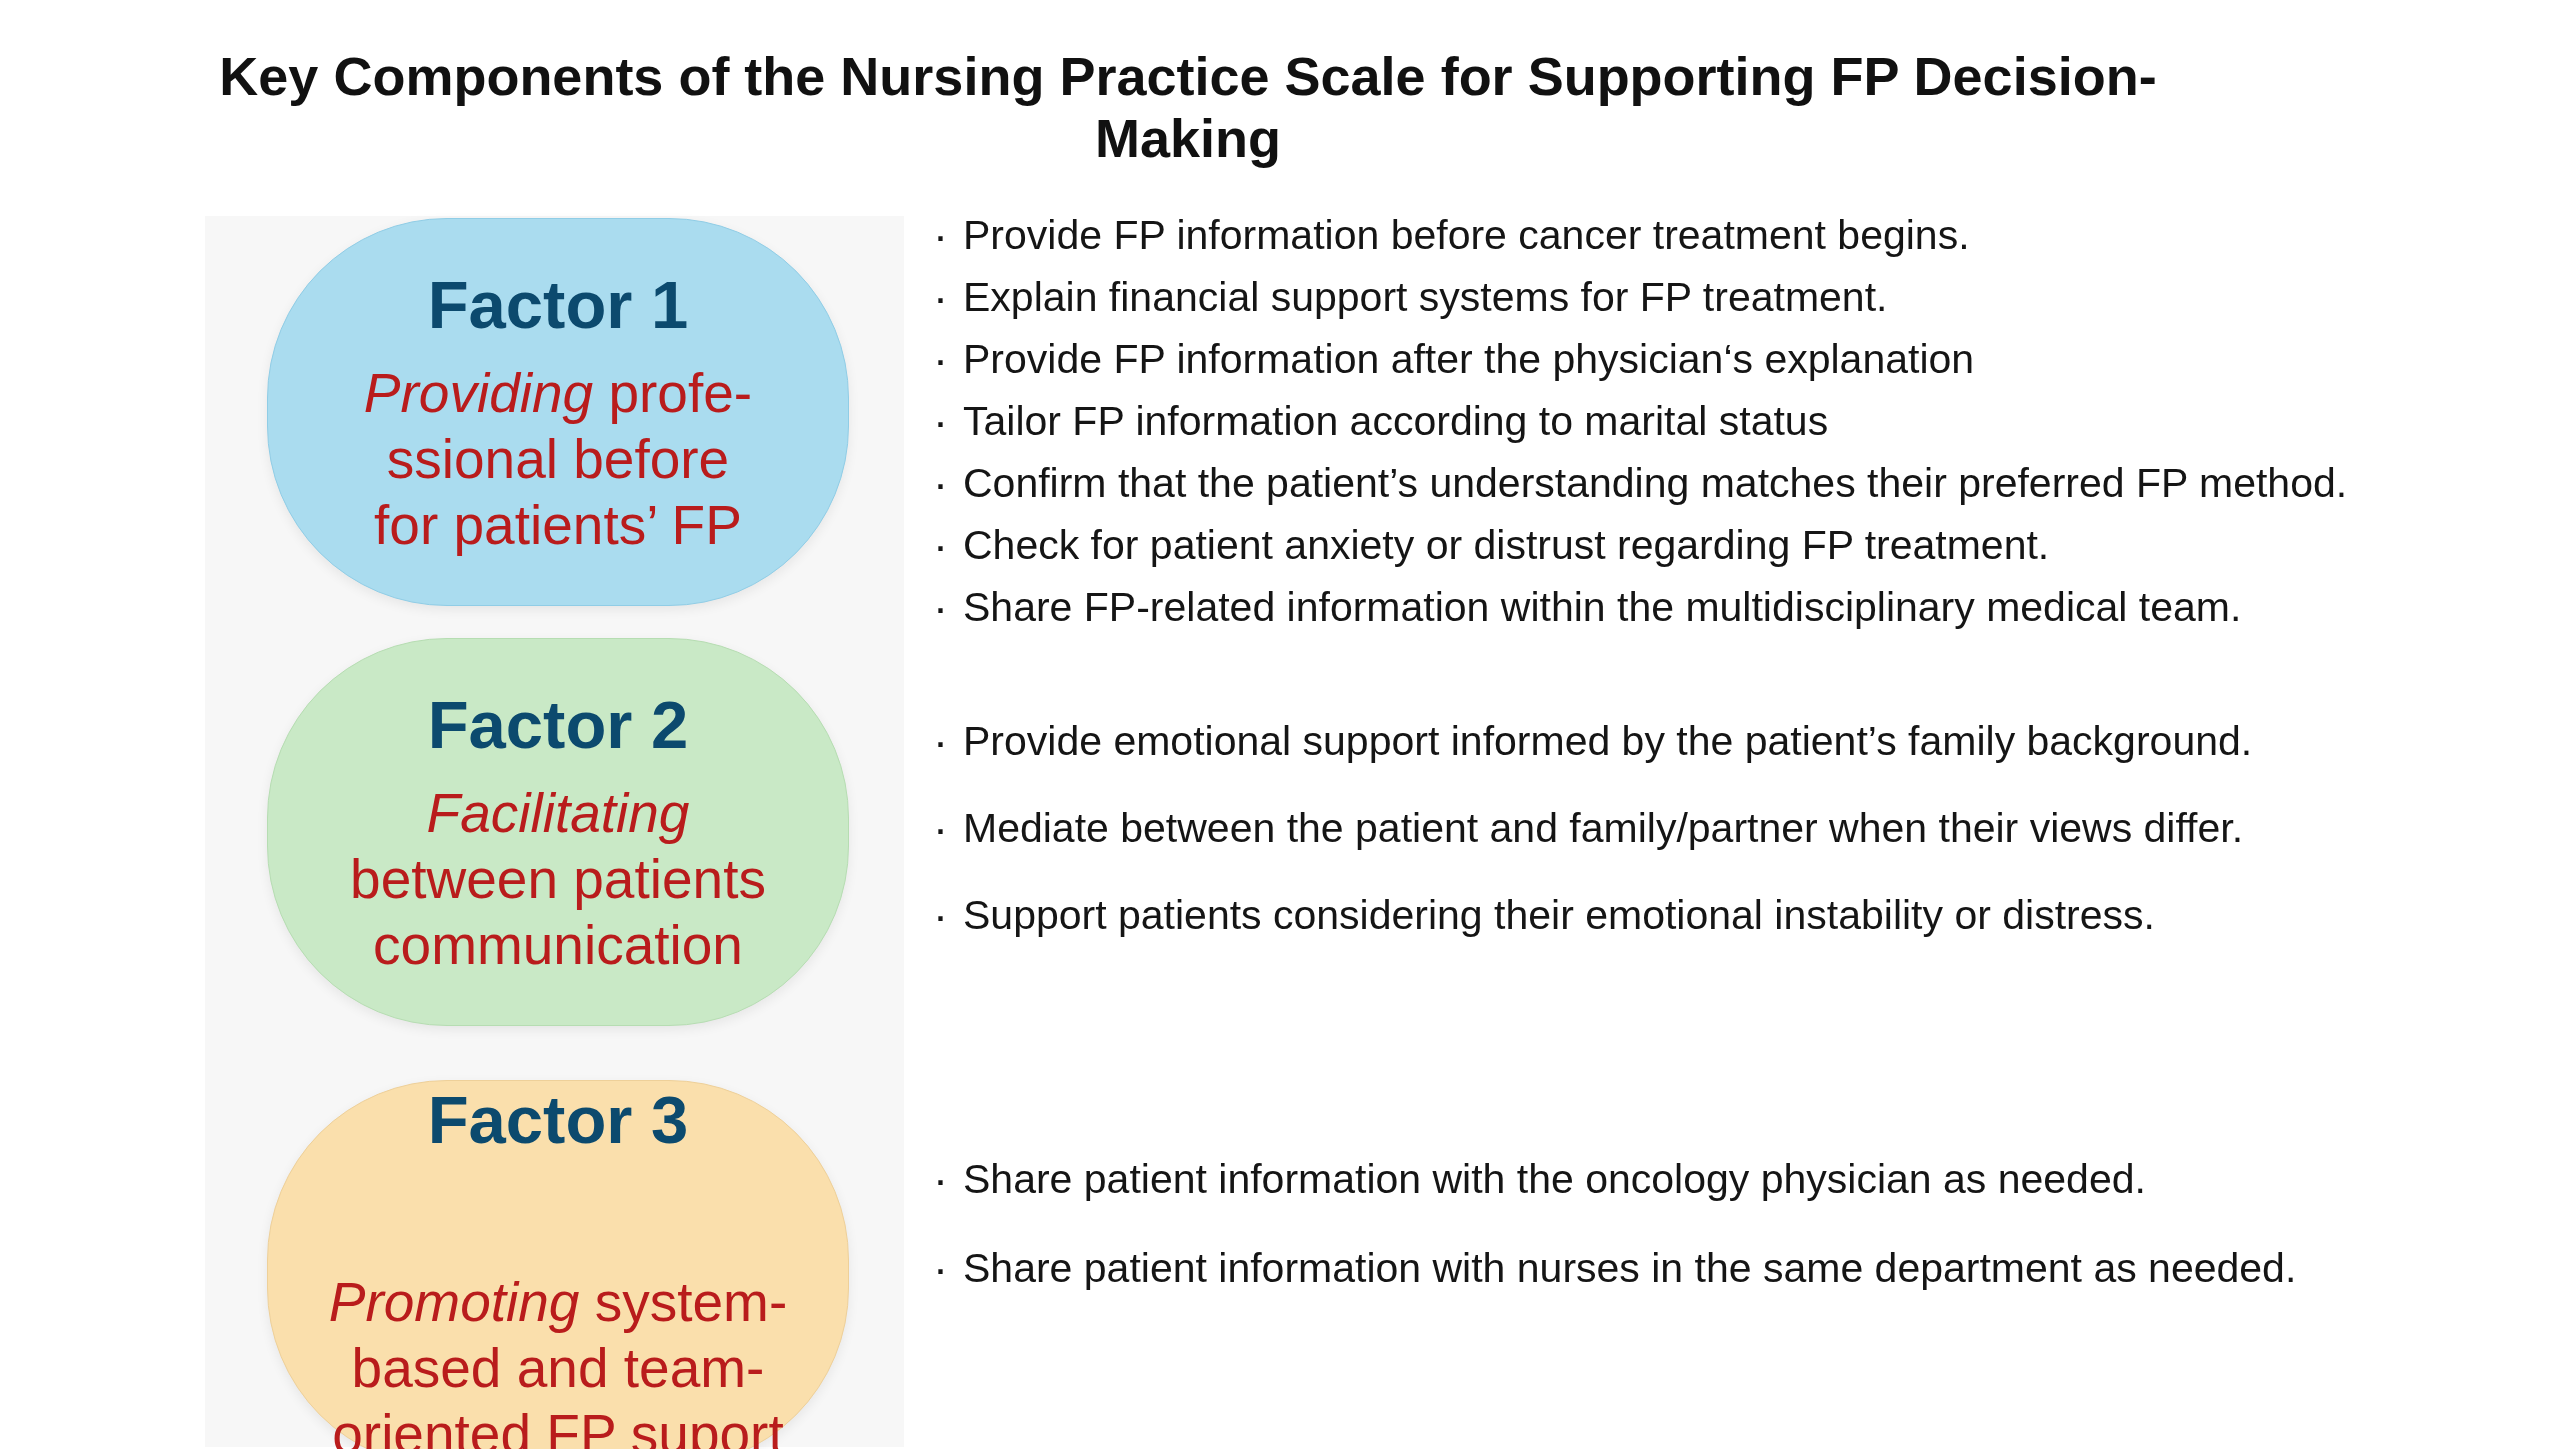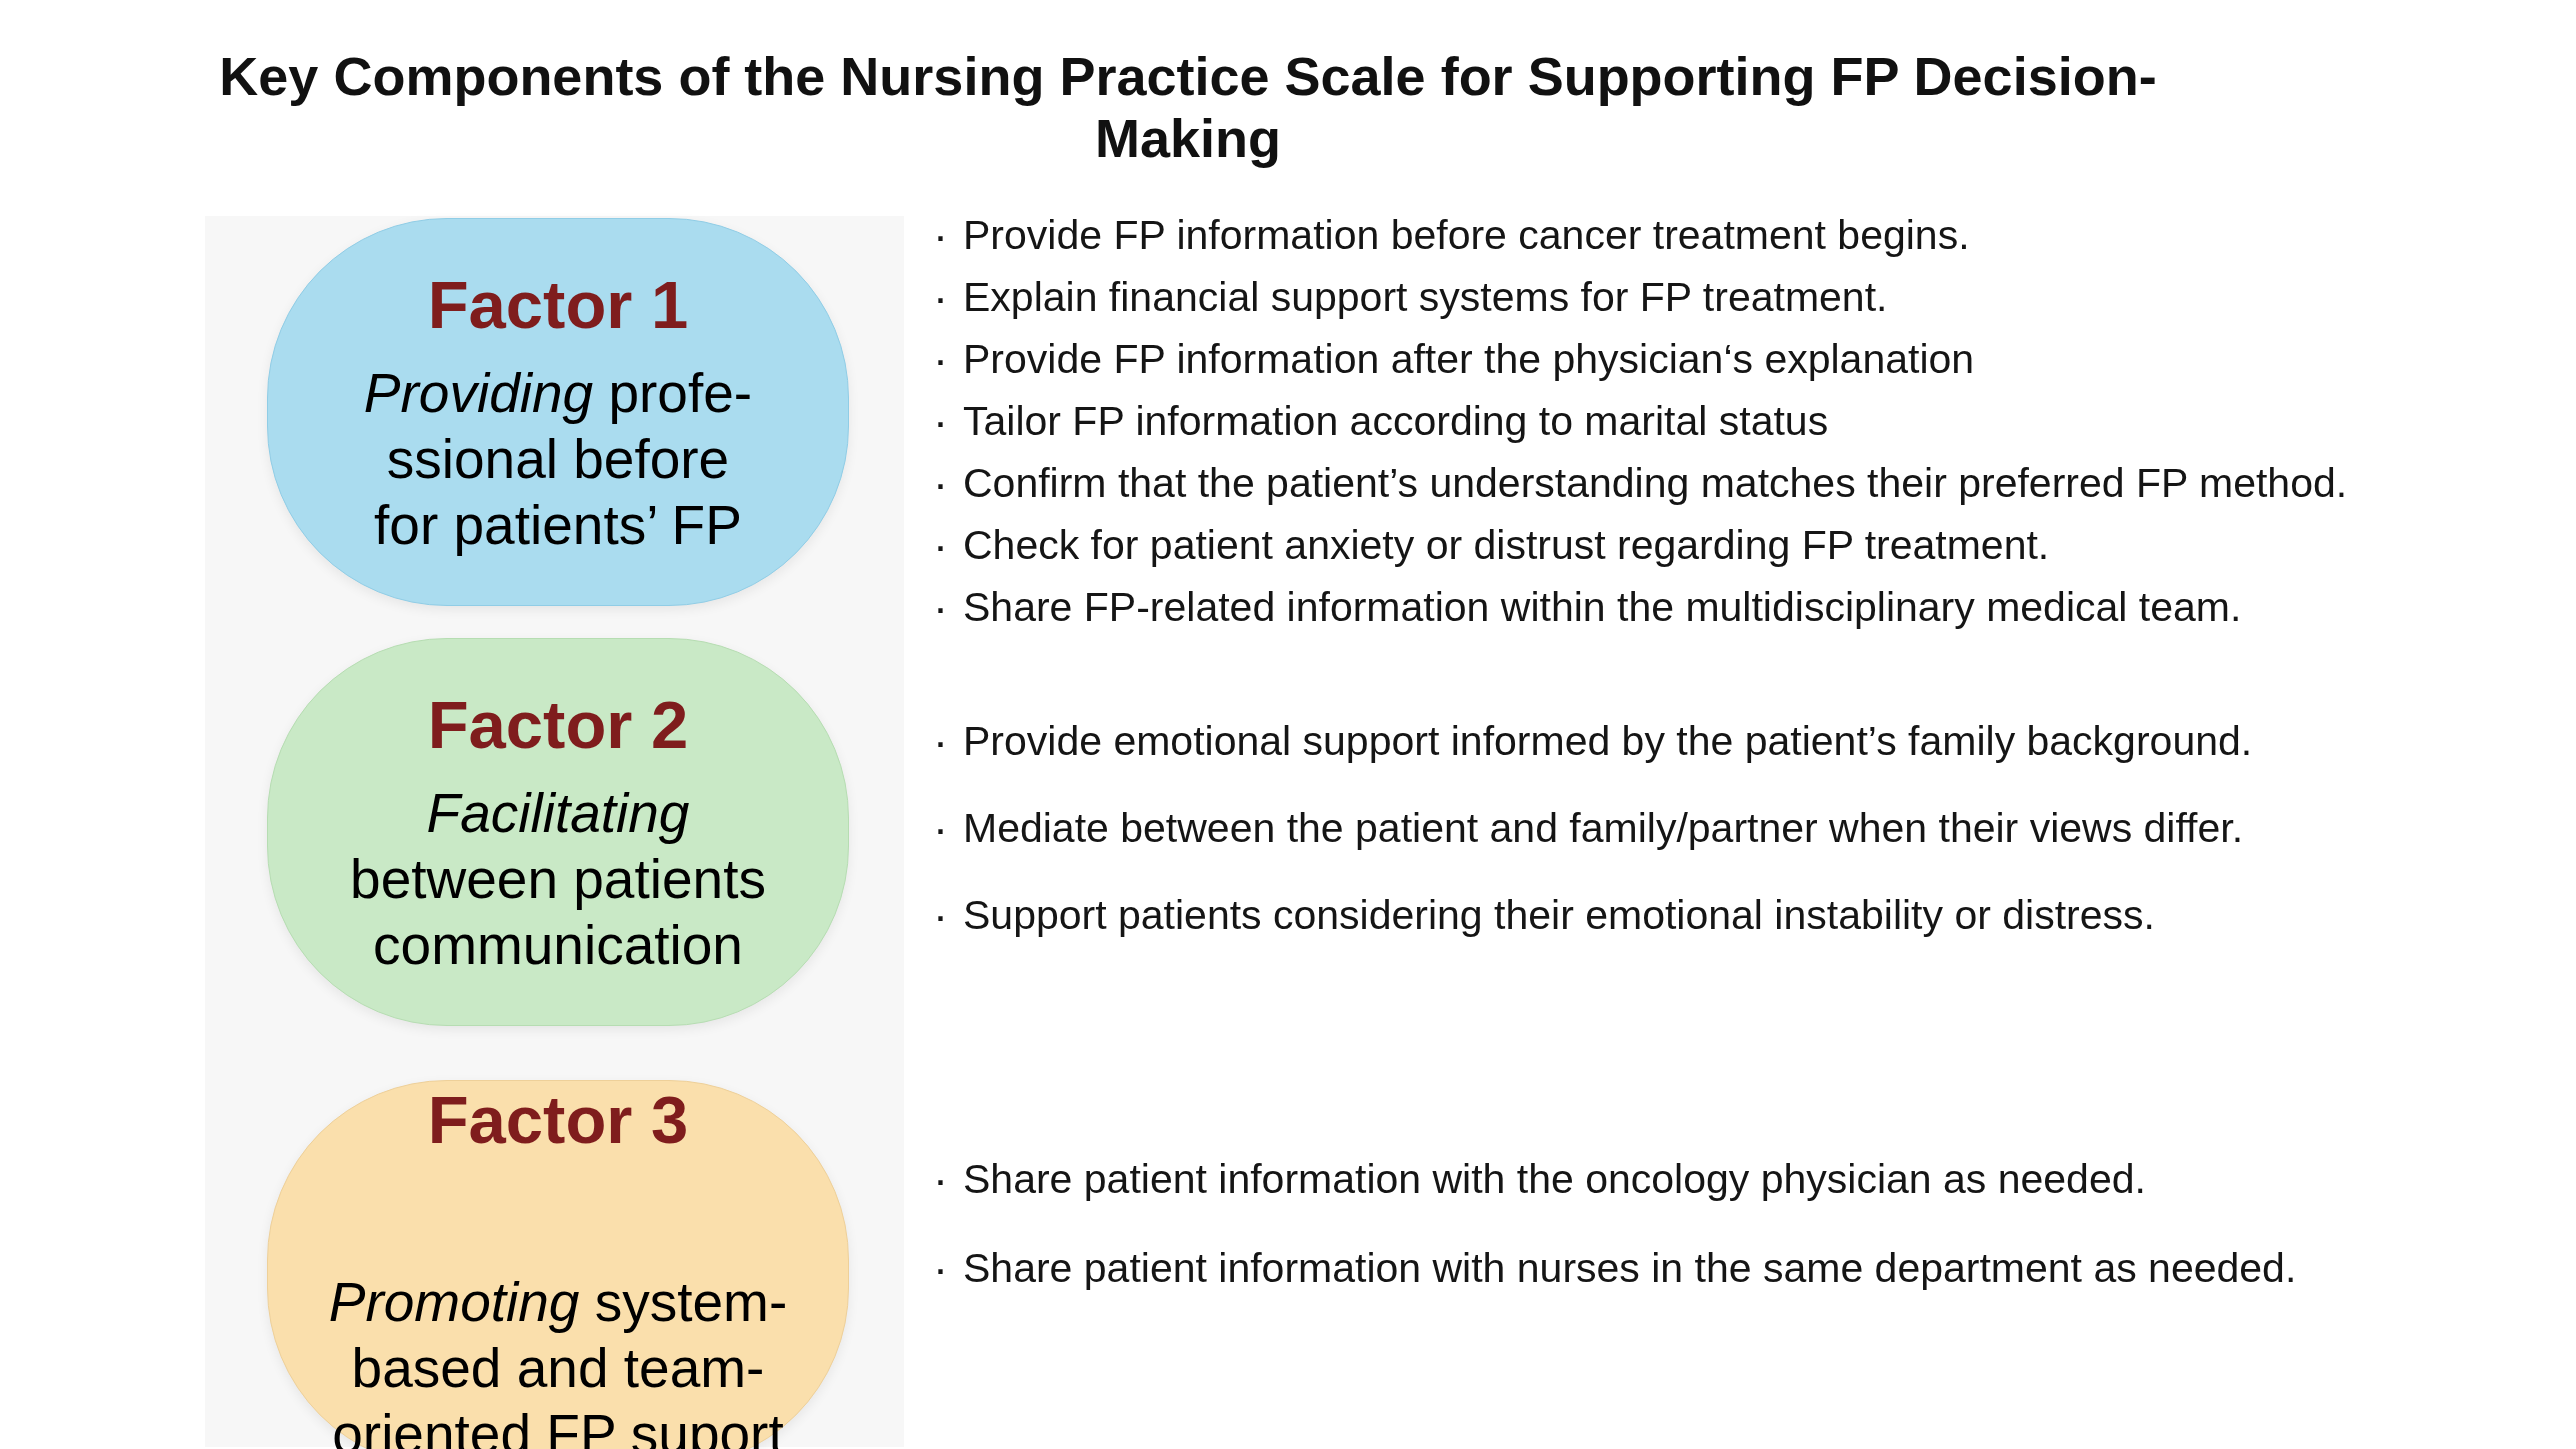--- a/index.html
+++ b/index.html
@@ -49,28 +49,28 @@
     justify-content: center;
     text-align: center;
     box-shadow: 0 3.9px 11.6px rgba(0,0,0,0.07);
   }
   .bubble-1 { top: 218px; border: 1.9px solid #90cde6; }
   .bubble-2 { top: 638px;  border: 1.9px solid #b6ddb2; }
   .bubble-3 { top: 1080px; border: 1.9px solid #eed099; justify-content: space-between; }
   .bubble-title {
     font-size: 67px;
     font-weight: bold;
-    color: #7f1d1d;
+    color: #0c4a6e;
     line-height: 1.15;
     margin-bottom: 16.7px;
   }
   .bubble-sub {
     font-size: 55px;
     line-height: 66px;
-    color: #000000;
+    color: #b91c1c;
   }
   .bubble-sub .ital { font-style: italic; }
   ul.bullets {
     position: absolute;
     left: 933px;
     margin: 0;
     padding: 0;
     list-style: none;
     font-size: 41px;
     color: #151515;

